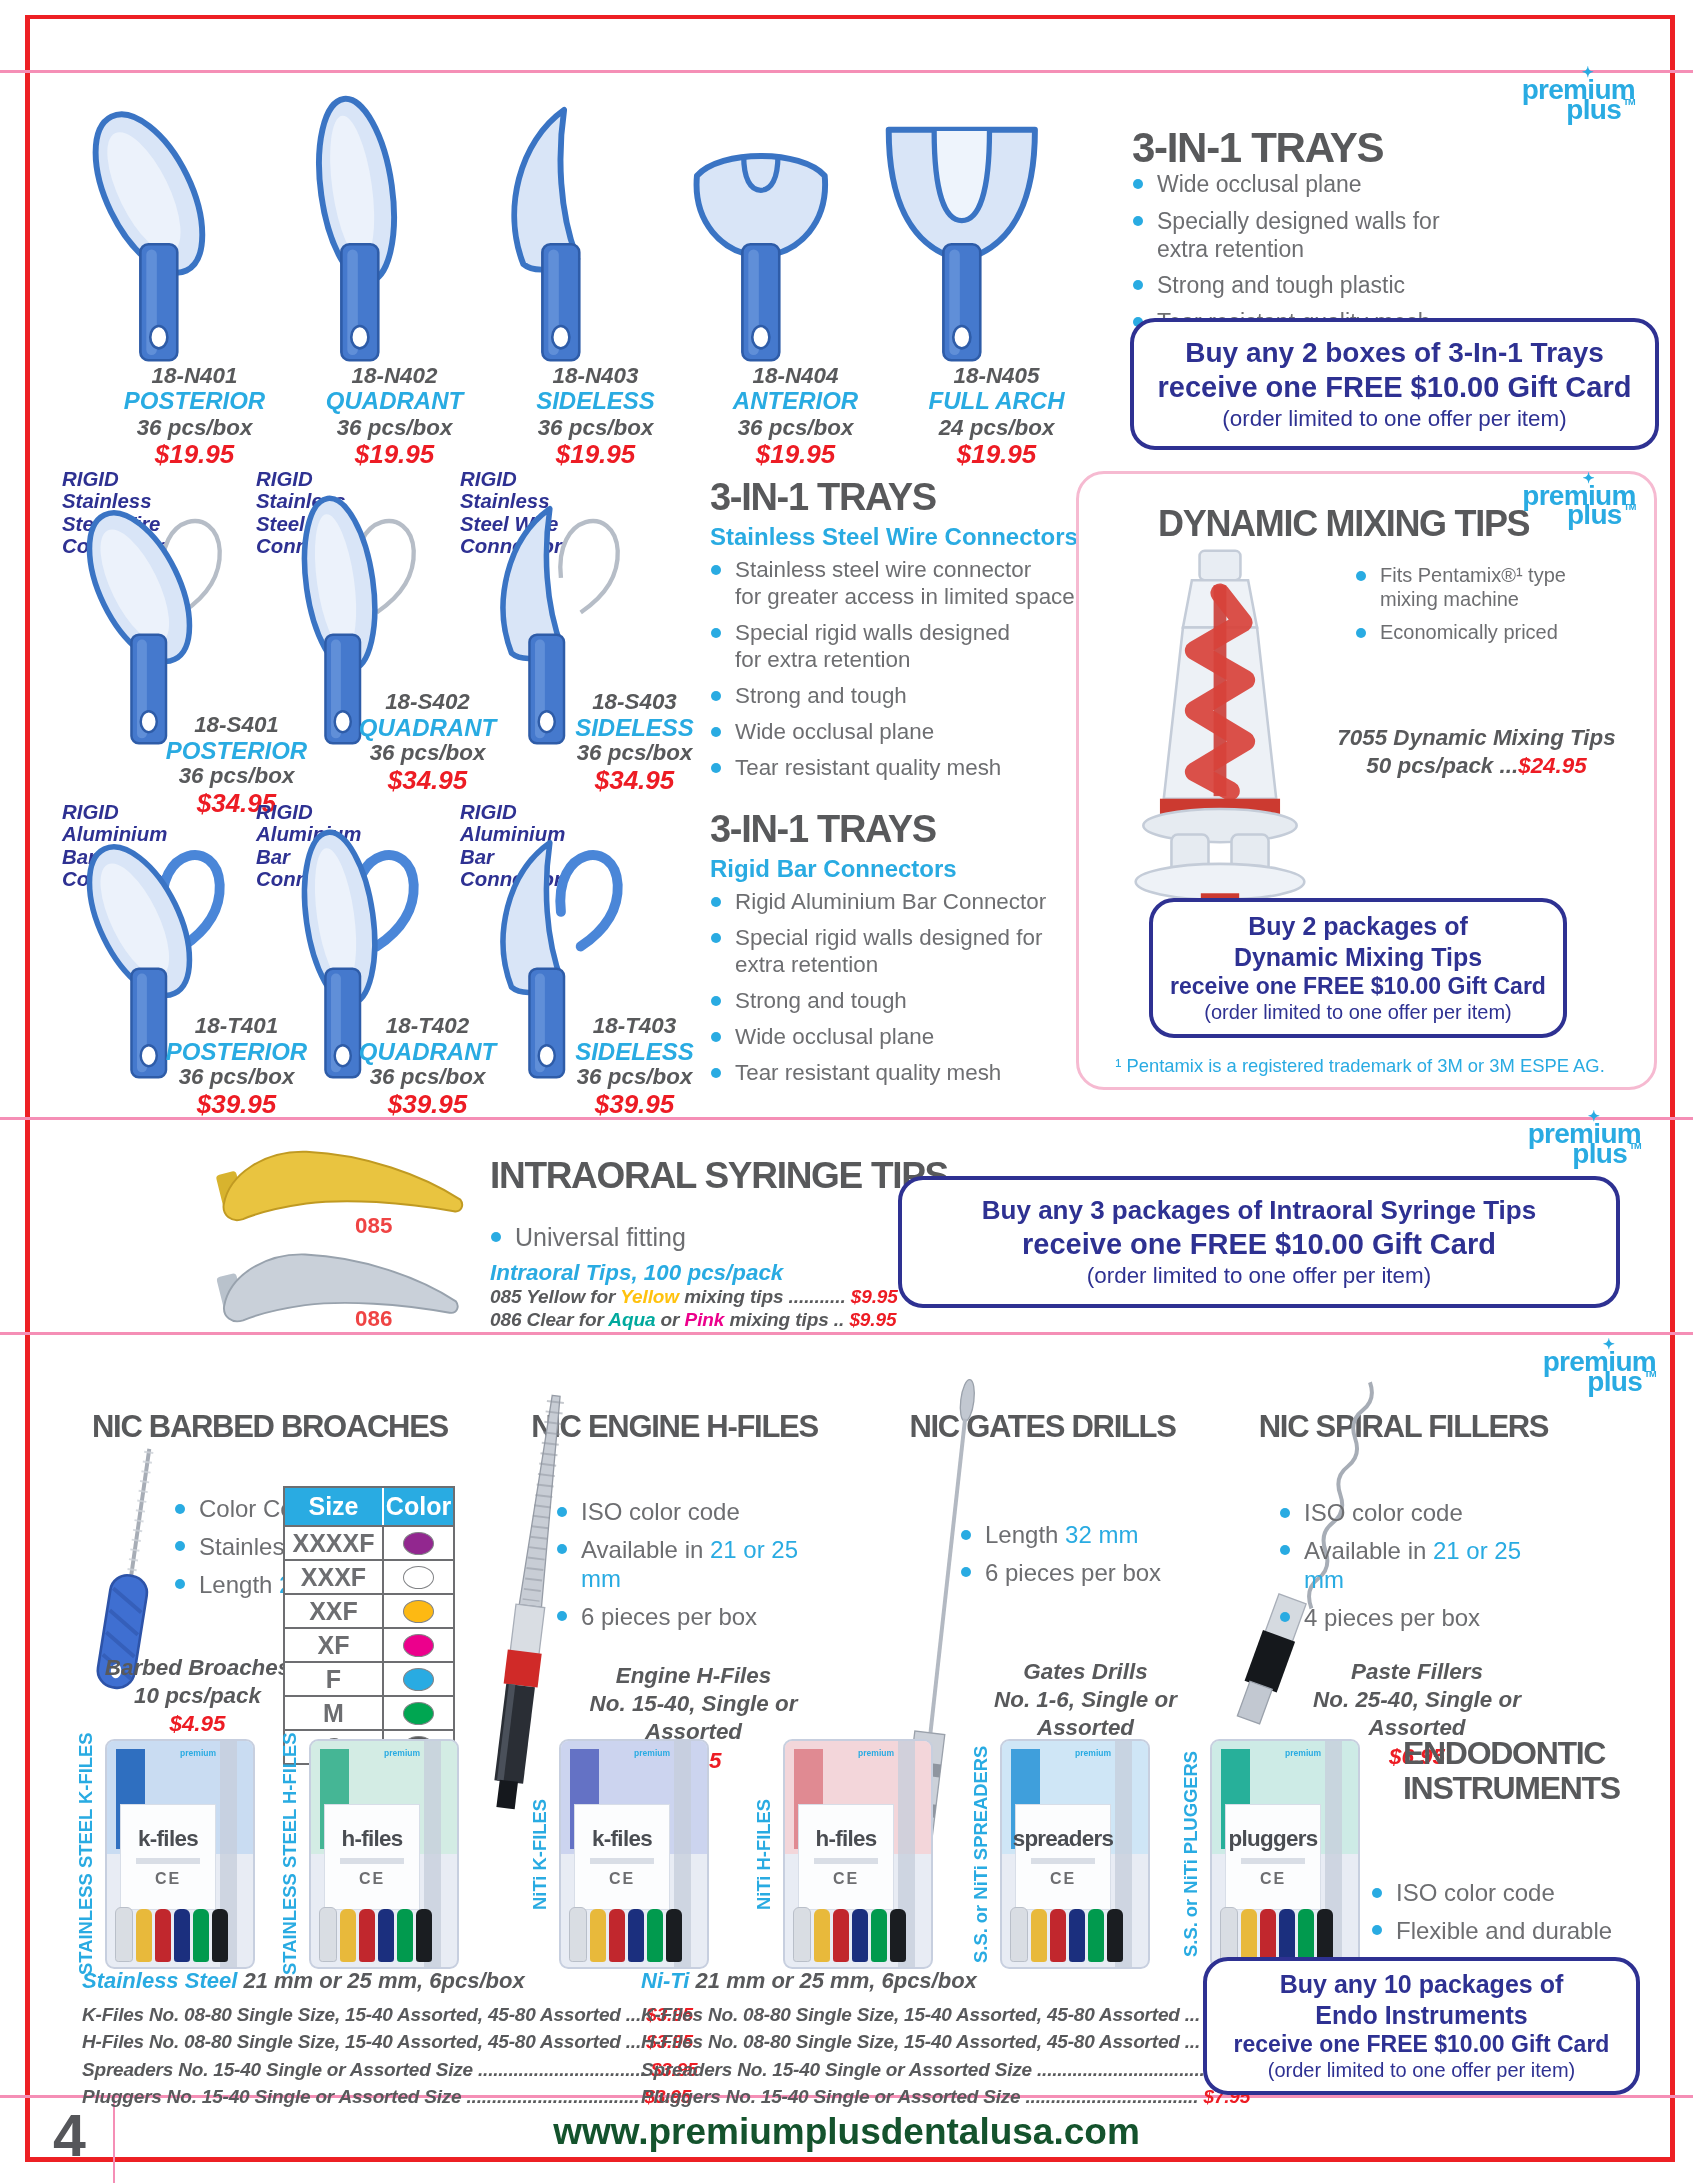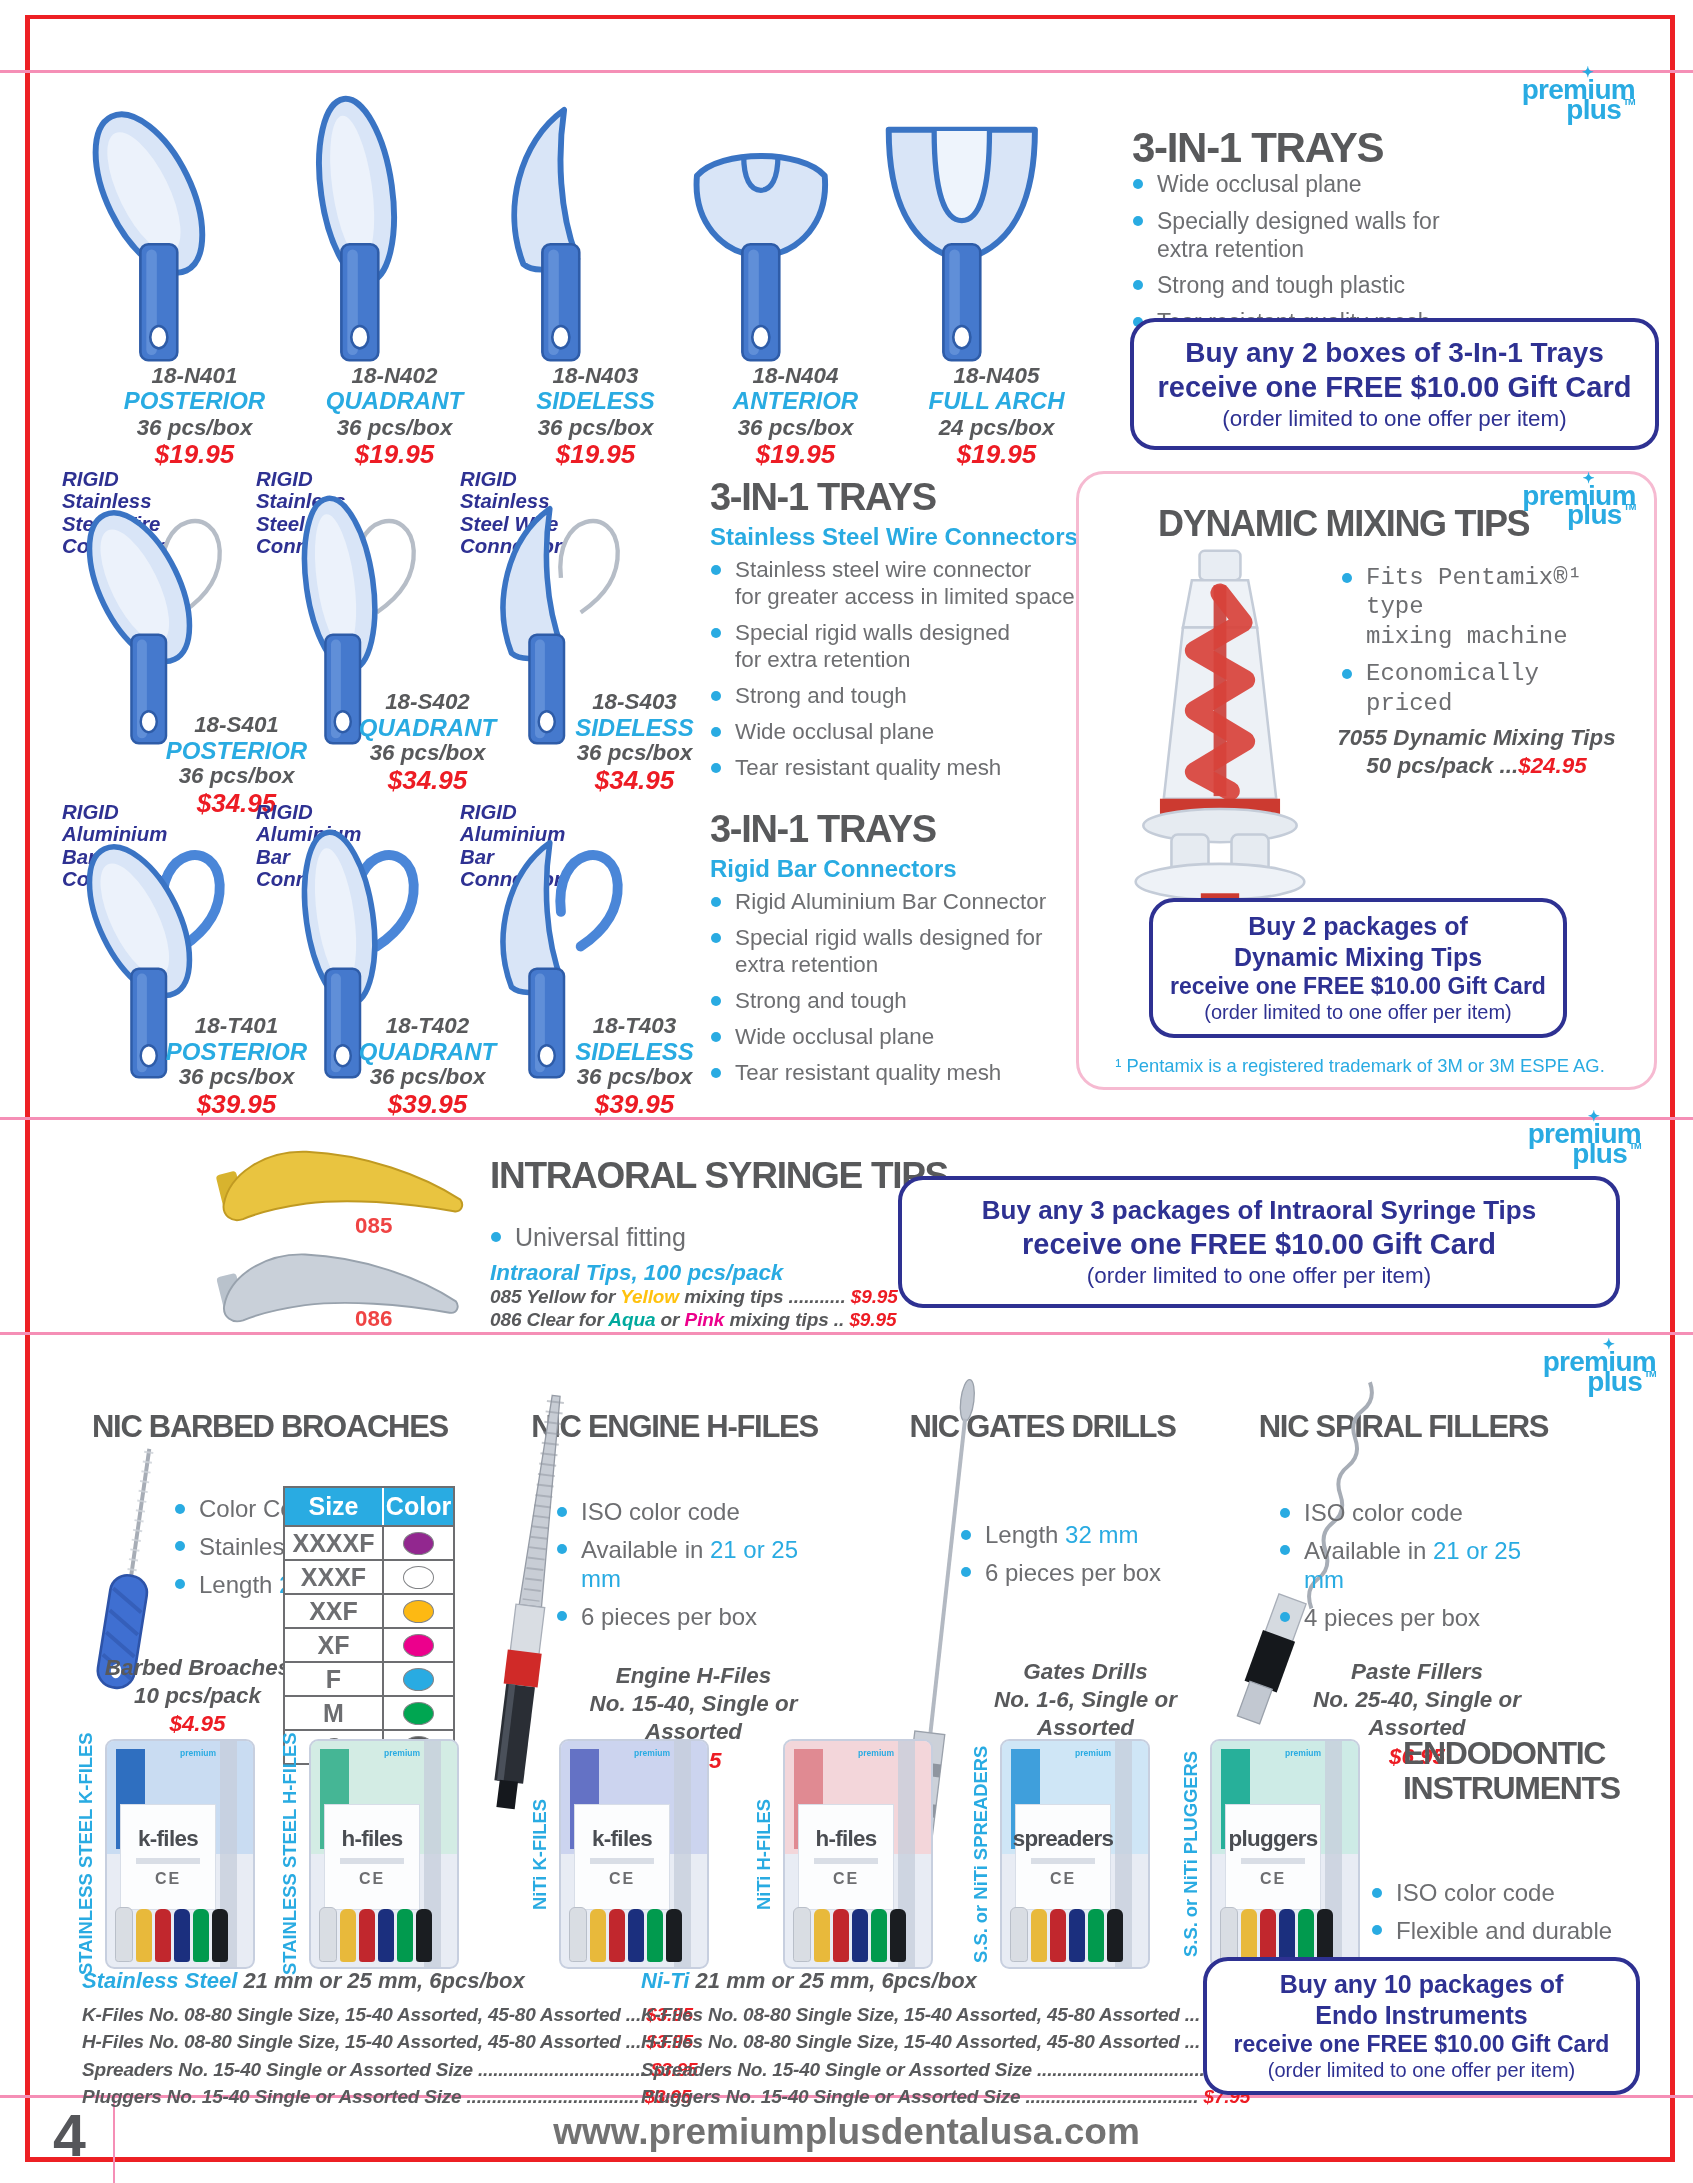--- a/index.html
+++ b/index.html
@@ -87,21 +87,21 @@
   .cap5{background:#019a4e;}
   .cap6{background:#1a1d21;}
   
   .plist{position:absolute;font-style:italic;font-weight:700;}
   .plist .ph{font-size:22px;color:#58595b;margin-bottom:6.6px;}
   .prow{display:flex;font-size:19px;color:#58595b;letter-spacing:-0.2px;line-height:1.45;}
   .prow .d{flex:1;white-space:nowrap;}
   .prow .p{color:#ed1c24;margin-left:5.3px;}
   
   .pagenum{position:absolute;left:53px;top:2102px;font-size:59px;font-weight:700;color:#55565a;}
-  .siteurl{position:absolute;left:0;width:1693px;top:2111px;text-align:center;font-size:37px;font-weight:700;color:#737373;}
+  .siteurl{position:absolute;left:0;width:1693px;top:2111px;text-align:center;font-size:37px;font-weight:700;color:#14532d;}
   svg{display:block;}
 </style>
 </head>
 <body>
 
 <svg width="0" height="0" style="position:absolute">
   <defs>
     <g id="g-handle">
       <rect x="119" y="232" width="56" height="176" rx="12" fill="#4579cd" stroke="#2e5ca8" stroke-width="4"></rect>
       <rect x="128" y="240" width="16" height="160" rx="8" fill="#6c99dd" opacity="0.7"></rect>
@@ -354,21 +354,21 @@
     <rect x="170" y="62" width="20" height="330" fill="#c9332c" opacity="0.85"></rect>
     <path d="M180,74 L216,120 L140,164 L220,210 L140,258 L220,306 L140,354 L196,384" fill="none" stroke="#d8423a" stroke-width="30" stroke-linejoin="round" stroke-linecap="round" opacity="0.92"></path>
     <rect x="86" y="396" width="188" height="24" fill="#cc3a30"></rect>
     <ellipse cx="180" cy="438" rx="120" ry="26" fill="#e6ebf1" stroke="#c4ccd8" stroke-width="4"></ellipse>
     <rect x="104" y="452" width="58" height="72" rx="10" fill="#e6ebf1" stroke="#c4ccd8" stroke-width="4"></rect>
     <rect x="198" y="452" width="58" height="72" rx="10" fill="#e6ebf1" stroke="#c4ccd8" stroke-width="4"></rect>
     <ellipse cx="180" cy="526" rx="132" ry="28" fill="#eef2f7" stroke="#c4ccd8" stroke-width="4"></ellipse>
     <rect x="150" y="544" width="60" height="16" fill="#cc3a30"></rect>
   </svg>
 
-  <div class="blist" style="left:262px;top:89px;width:283px;font-size:24px;font-family:Liberation Mono, monospace;">
+  <div class="blist" style="left:276px;top:89px;width:283px;font-size:20px;">
     <div class="blt">Fits Pentamix®¹ type
 mixing machine</div>
     <div class="blt">Economically priced</div>
   </div>
 
   <div class="note" style="left:256px;top:250px;width:283px;">
     <div>7055 Dynamic Mixing Tips</div>
     <div><span>50 pcs/pack ...</span><span class="nprice">$24.95</span></div>
   </div>
 

